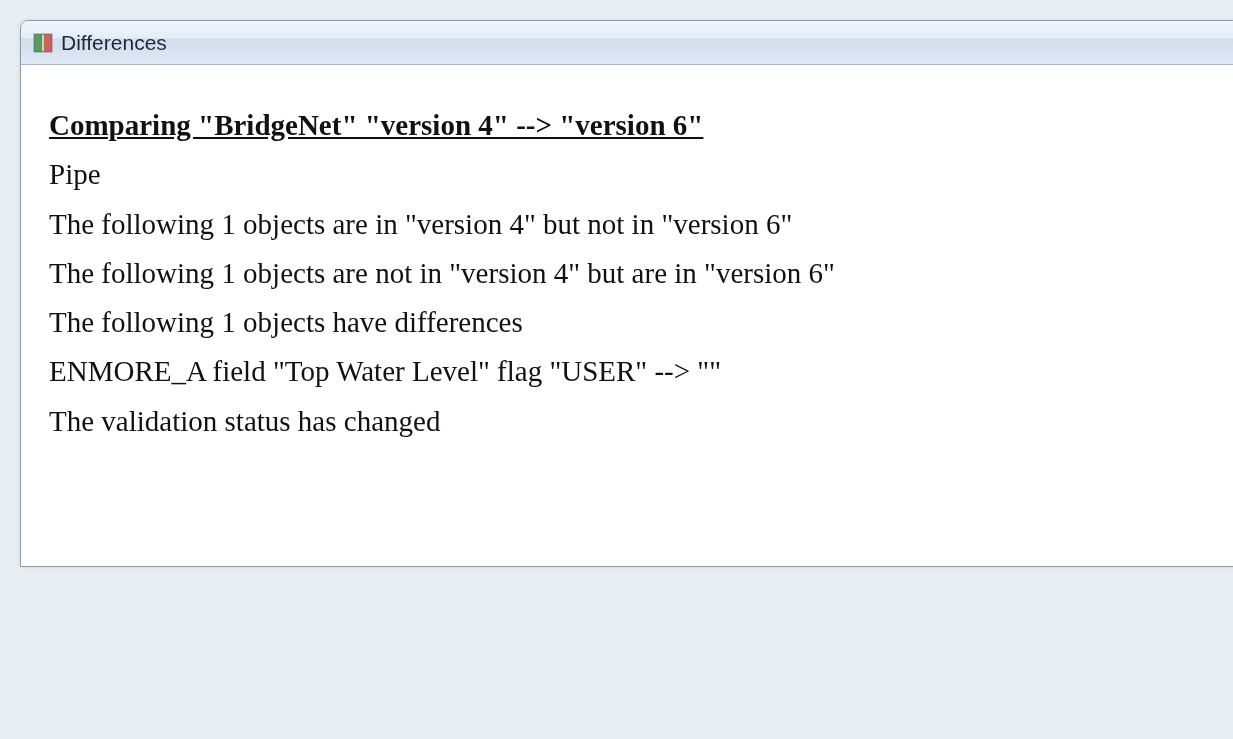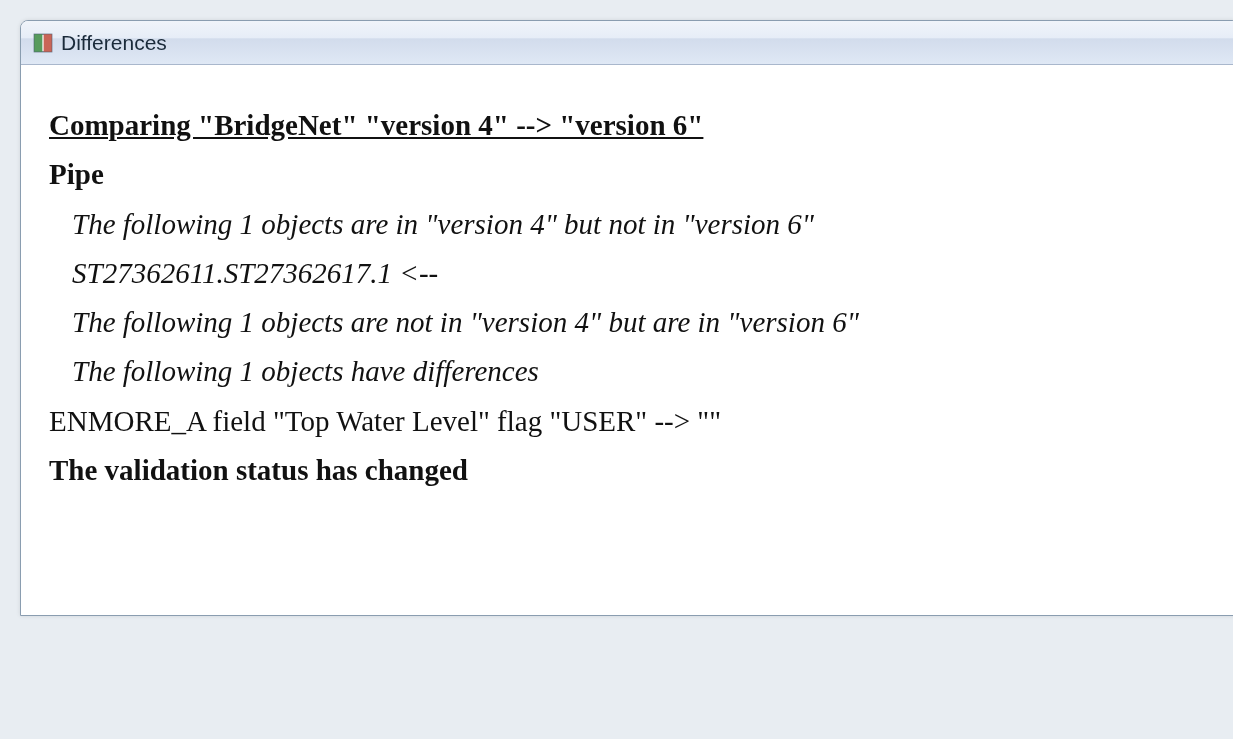--- a/index.html
+++ b/index.html
@@ -55,44 +55,41 @@
       font-family: "Times New Roman", Times, serif;
       font-size: 29px;
       line-height: 1.7;
       color: #111;
     }
     .heading-underlined {
       font-weight: bold;
       text-decoration: underline;
     }
     .heading-bold {
-      font-weight: bold;
+      font-weight: normal;
     }
     .italic-line {
-      font-style: italic;
-      margin-left: 23px;
     }
   </style>
 </head>
 <body>
 
 <div class="window">
   <div class="titlebar">
     <span class="titlebar-icon">
       <svg viewBox="0 0 16 16">
         <rect x="1" y="1" width="14" height="14" fill="#fff" stroke="#6a7a8c" stroke-width="1"></rect>
         <rect x="1" y="1" width="6.5" height="14" fill="#3a8a41" opacity="0.85"></rect>
         <rect x="8.5" y="1" width="6.5" height="14" fill="#c04a3a" opacity="0.85"></rect>
       </svg>
     </span>
     <span class="titlebar-text">Differences</span>
   </div>
   <div class="content">
     <div class="heading-underlined">Comparing "BridgeNet" "version 4" --&gt; "version 6"</div>
     <div class="heading-bold">Pipe</div>
     <div class="italic-line">The following 1 objects are in "version 4" but not in "version 6"</div>
-    <div class="italic-line">ST27362611.ST27362617.1 &lt;--</div>
     <div class="italic-line">The following 1 objects are not in "version 4" but are in "version 6"</div>
     <div class="italic-line">The following 1 objects have differences</div>
     <div>ENMORE_A field "Top Water Level" flag "USER" --&gt; ""</div>
     <div class="heading-bold">The validation status has changed</div>
   </div>
 </div>
 
 </body></html>

